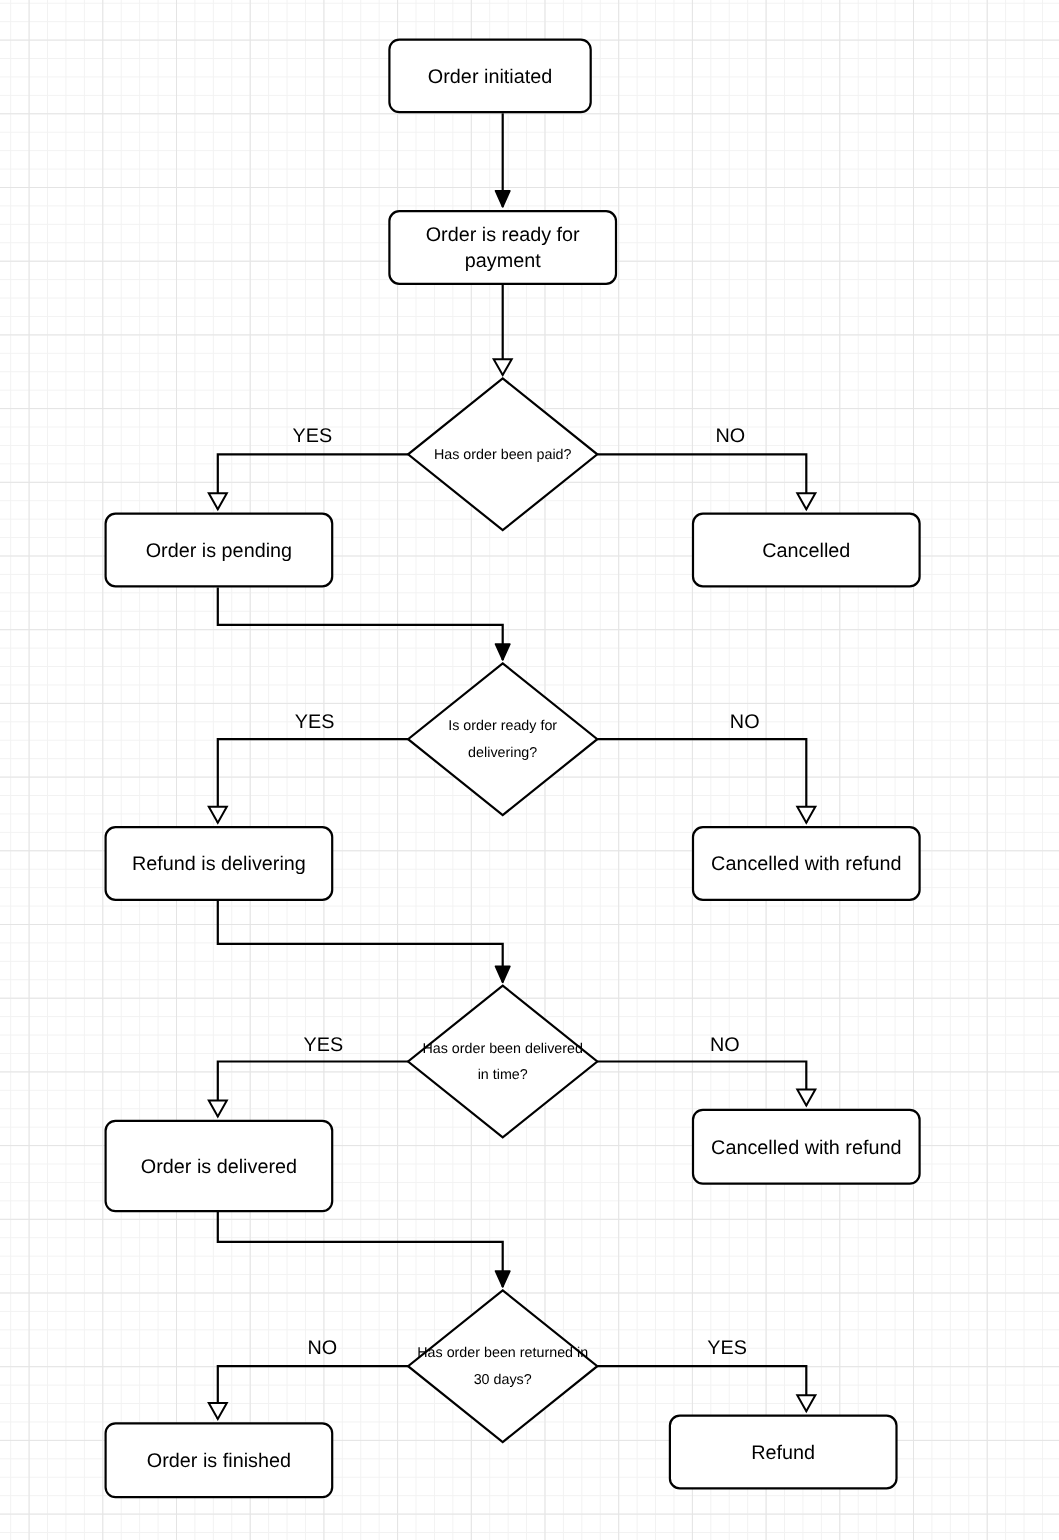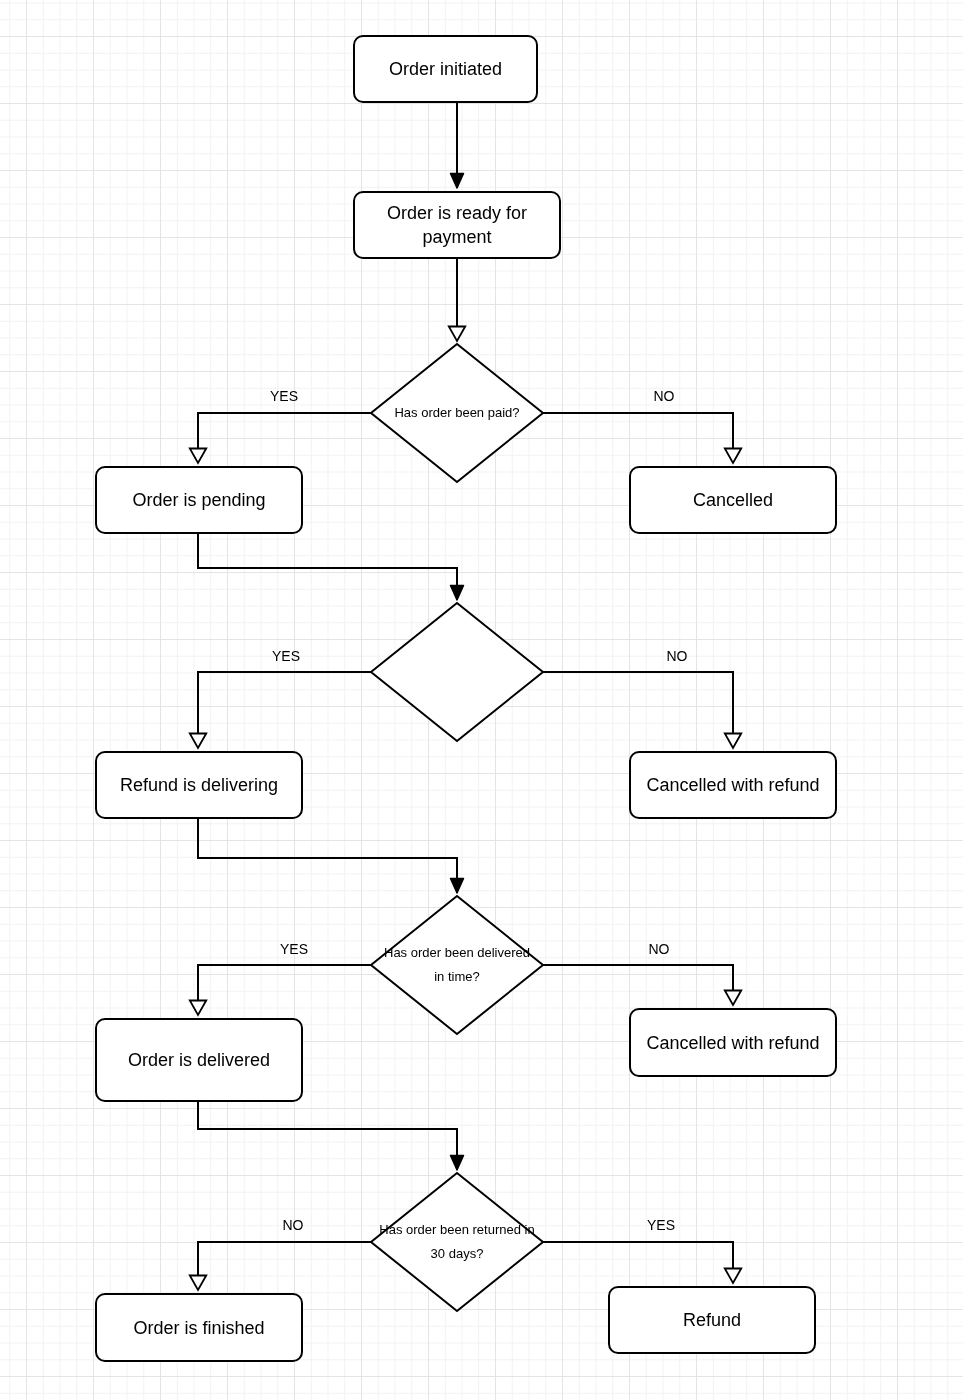--- a/index.html
+++ b/index.html
@@ -49,21 +49,21 @@
     text-align: center;
     font-size: 13px;
     line-height: 24px;
     z-index: 3;
     pointer-events: none;
   }
 
   .edge-label {
     position: absolute;
     transform: translate(-50%, -50%);
-    font-size: 14px;
+    font-size: 18px;
     line-height: 20px;
     white-space: nowrap;
     z-index: 3;
     padding: 0 2px;
   }
 </style>
 </head>
 <body>
 
 <div class="canvas">
@@ -123,20 +123,21 @@
     <span>Cancelled with refund</span>
   </div>
   <div class="node" style="left:95px; top:1293px; width:208px; height:69px;">
     <span>Order is finished</span>
   </div>
   <div class="node" style="left:608px; top:1286px; width:208px; height:68px;">
     <span>Refund</span>
   </div>
 
   <div class="diamond-label" style="left:457px; top:413px;">Has order been paid?</div>
+  <div class="diamond-label" style="left:457px; top:672px;">Is order ready for delivering?</div>
   <div class="diamond-label" style="left:457px; top:965px;">Has order been delivered in time?</div>
   <div class="diamond-label" style="left:457px; top:1242px;">Has order been returned in 30 days?</div>
 
   <div class="edge-label" style="left:284px; top:396px;">YES</div>
   <div class="edge-label" style="left:664px; top:396px;">NO</div>
 
   <div class="edge-label" style="left:286px; top:656px;">YES</div>
   <div class="edge-label" style="left:677px; top:656px;">NO</div>
 
   <div class="edge-label" style="left:294px; top:949px;">YES</div>

